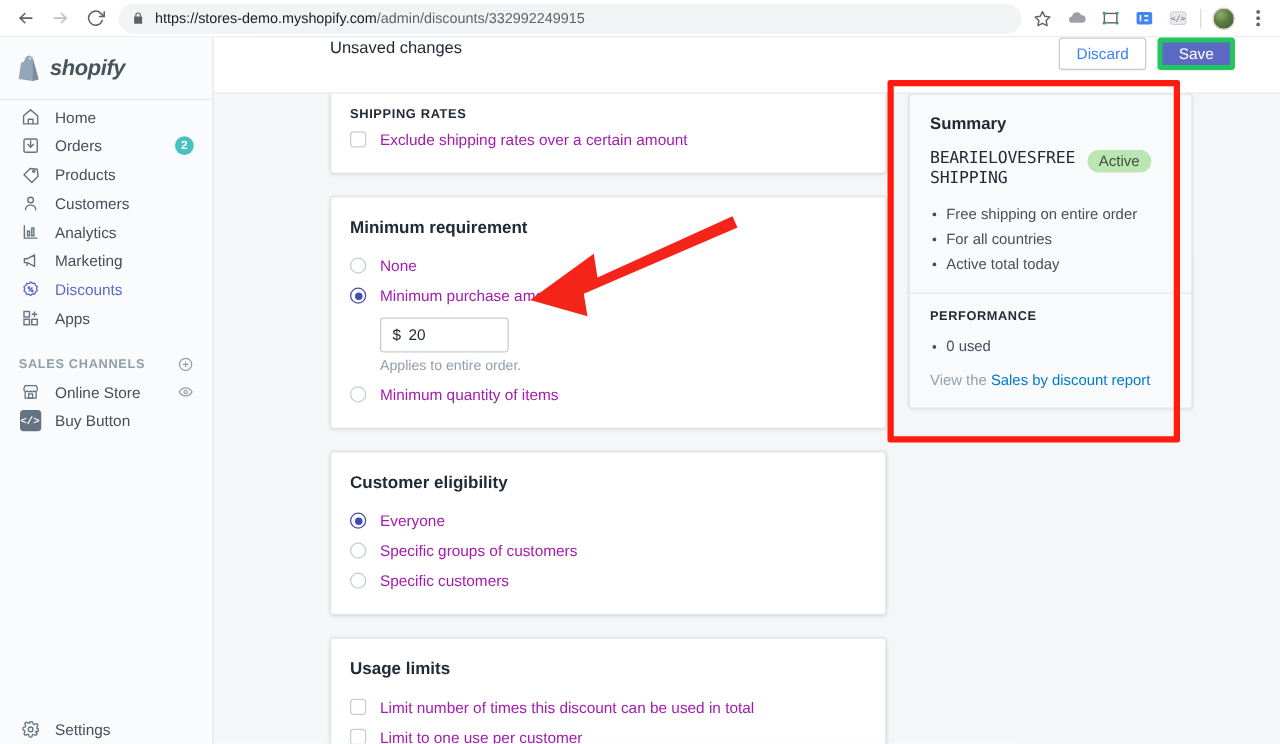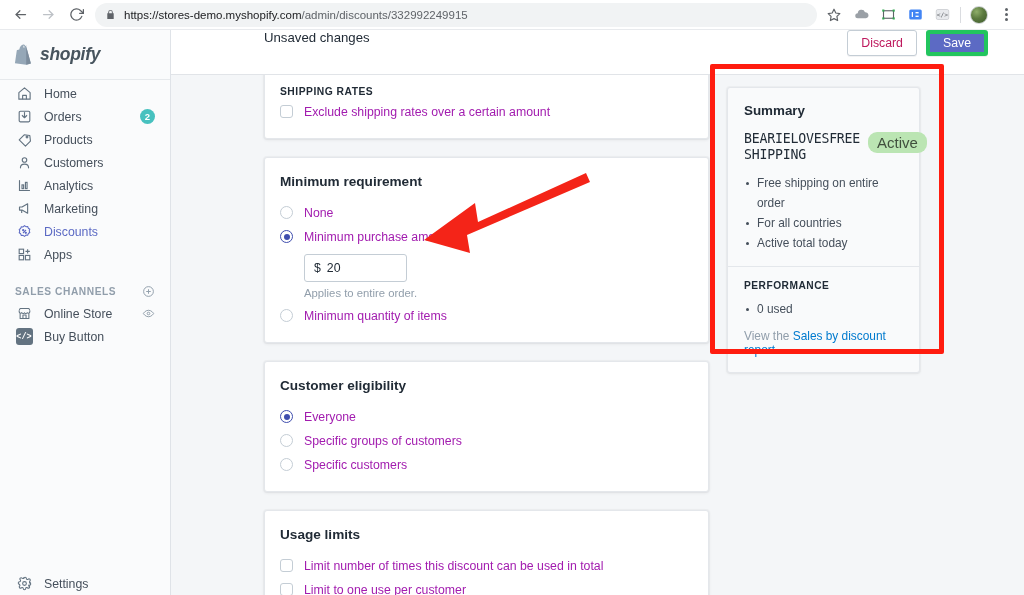--- a/index.html
+++ b/index.html
@@ -104,35 +104,35 @@
     background: #ffffff; border-bottom: 1px solid #e1e4e8;
     display: flex; align-items: flex-start; padding: 0 36px 0 93px;
   }
   .unsaved { font-size: 13.2px; color: #212b36; }
   .top-actions { margin-left: auto; display: flex; align-items: center; gap: 9px; }
   .btn {
     height: 26px; padding: 0 13px; border-radius: 3px; font-size: 12.3px;
     display: flex; align-items: center; justify-content: center; cursor: pointer;
   }
   .btn-default {
-    background: #ffffff; border: 1px solid #c4cdd5; color: #be185d;
+    background: #ffffff; border: 1px solid #c4cdd5; color: #3b82f6;
     box-shadow: 0 1px 0 rgba(22,29,37,.05);
   }
   .btn-primary {
     background: #5c6ac4; border: 4px solid #22c55e; color: #ffffff;
     box-shadow: 0 1px 0 rgba(22,29,37,.08);
   }
 
   
   .content {
     position: absolute; left: 171px; top: 45px; width: 853px; height: 520px;
     background: #f4f6f8; overflow: hidden;
   }
   .col-main { position: absolute; left: 93px; top: 0; width: 445px; }
-  .col-side { position: absolute; left: 556px; top: 0; width: 193px; margin-top: 12px; }
+  .col-side { position: absolute; left: 556px; top: 0; width: 227px; }
 
   .card {
     background: #ffffff; border: 1px solid #e4e7eb; border-radius: 3px;
     box-shadow: 0 0 0 1px rgba(63,63,68,.03), 0 1px 3px rgba(63,63,68,.10);
     margin-bottom: 18px;
   }
   .card-pad { padding: 16px 15px 16px 15px; }
   .card-title { font-size: 13.6px; font-weight: 600; color: #212b36; margin-bottom: 13px; }
   .sub-head {
     font-size: 10.3px; font-weight: 700; letter-spacing: .5px; color: #212b36;
@@ -177,21 +177,21 @@
     box-shadow: 0 0 0 1px rgba(63,63,68,.03), 0 1px 3px rgba(63,63,68,.08);
   }
   .sum-pad { padding: 15px 16px 13px 16px; }
   .sum-title { font-size: 13.4px; font-weight: 600; color: #212b36; margin-bottom: 13px; }
   .code-row { display: flex; align-items: flex-start; gap: 8px; margin-bottom: 10px; }
   .code-text {
     font-family: "DejaVu Sans Mono", monospace; font-size: 13.2px; color: #212b36;
     line-height: 16px; letter-spacing: -.2px; max-width: 118px;
   }
   .pill {
-    background: #bbe5b3; color: #414f3e; font-size: 15px;
+    background: #bbe5b3; color: #414f3e; font-size: 12px;
     padding: 2px 9px; border-radius: 9px; white-space: nowrap; margin-top: 1px;
   }
   .sum-list { list-style: none; margin: 0; padding: 0; }
   .sum-list li {
     position: relative; padding-left: 13px; font-size: 11.9px;
     color: #454f5b; line-height: 20px;
   }
   .sum-list li::before {
     content: ""; position: absolute; left: 2px; top: 9px;
     width: 3px; height: 3px; border-radius: 50%; background: #454f5b;

